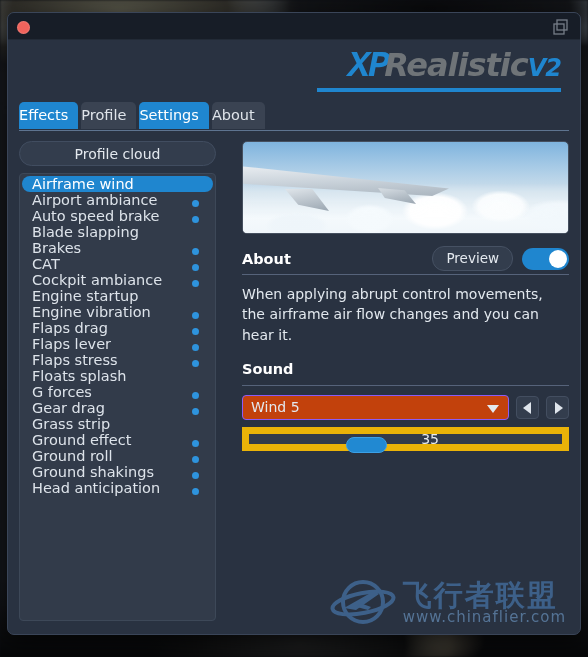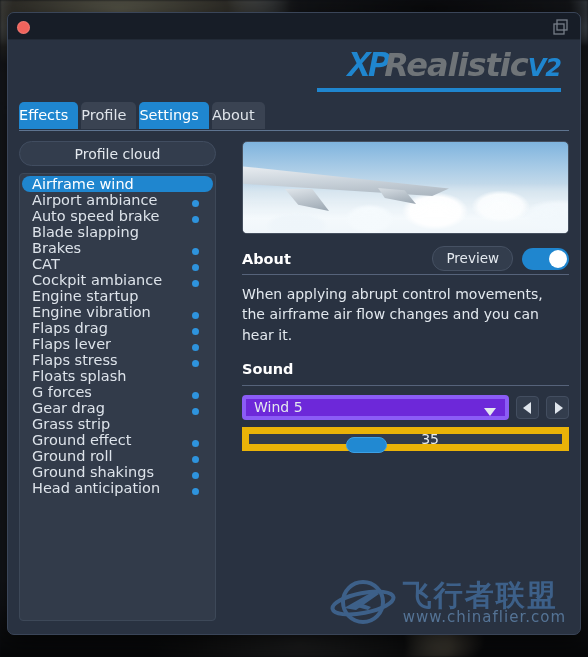--- a/index.html
+++ b/index.html
@@ -300,22 +300,22 @@
 
   #sound-row {
     display: flex;
     align-items: center;
     margin-top: 9px;
     gap: 7px;
   }
   #sound-select {
     flex: 1 1 auto;
     height: 25px;
-    background: #6d28d9;
-    border: 4px solid #8b5cf6;
+    background: #c2410c;
+    border: 1px solid #8b5cf6;
     border-radius: 4px;
     display: flex;
     align-items: center;
     padding: 0 8px;
     color: #e3e8ee;
     font-size: 14px;
     position: relative;
   }
   #sound-select .caret {
     position: absolute;

